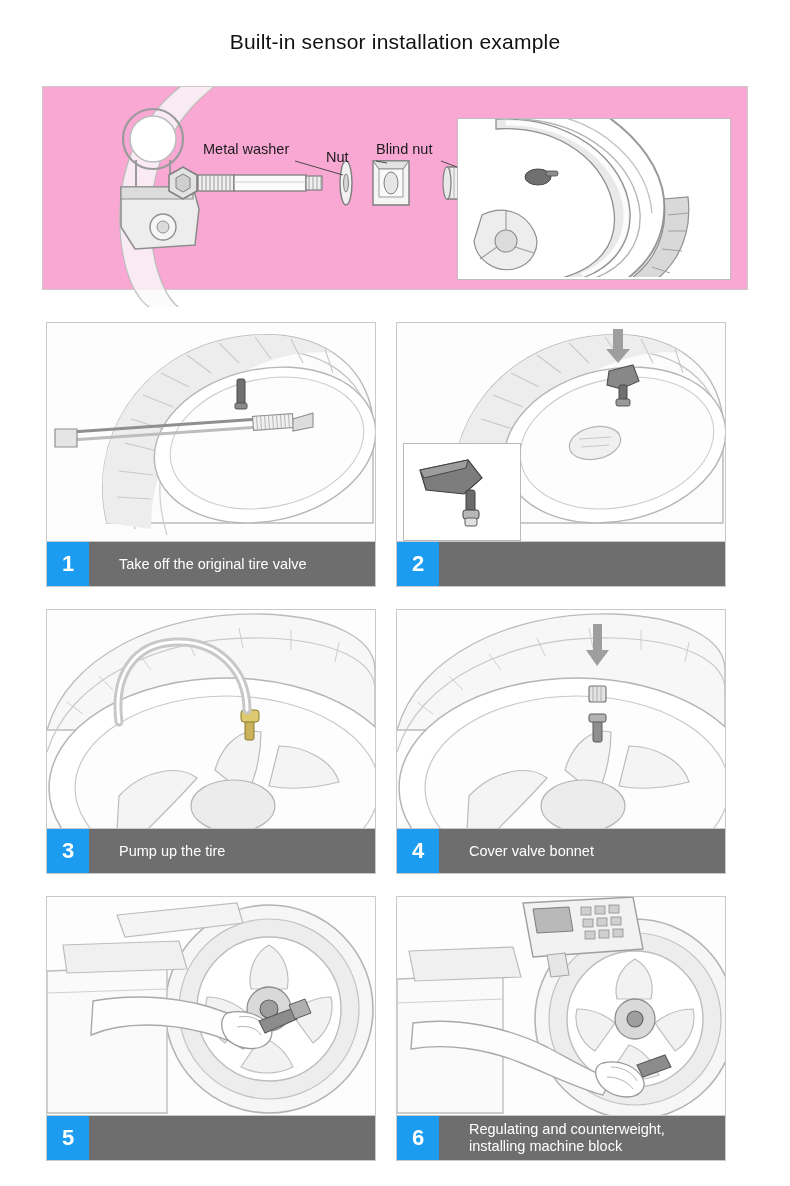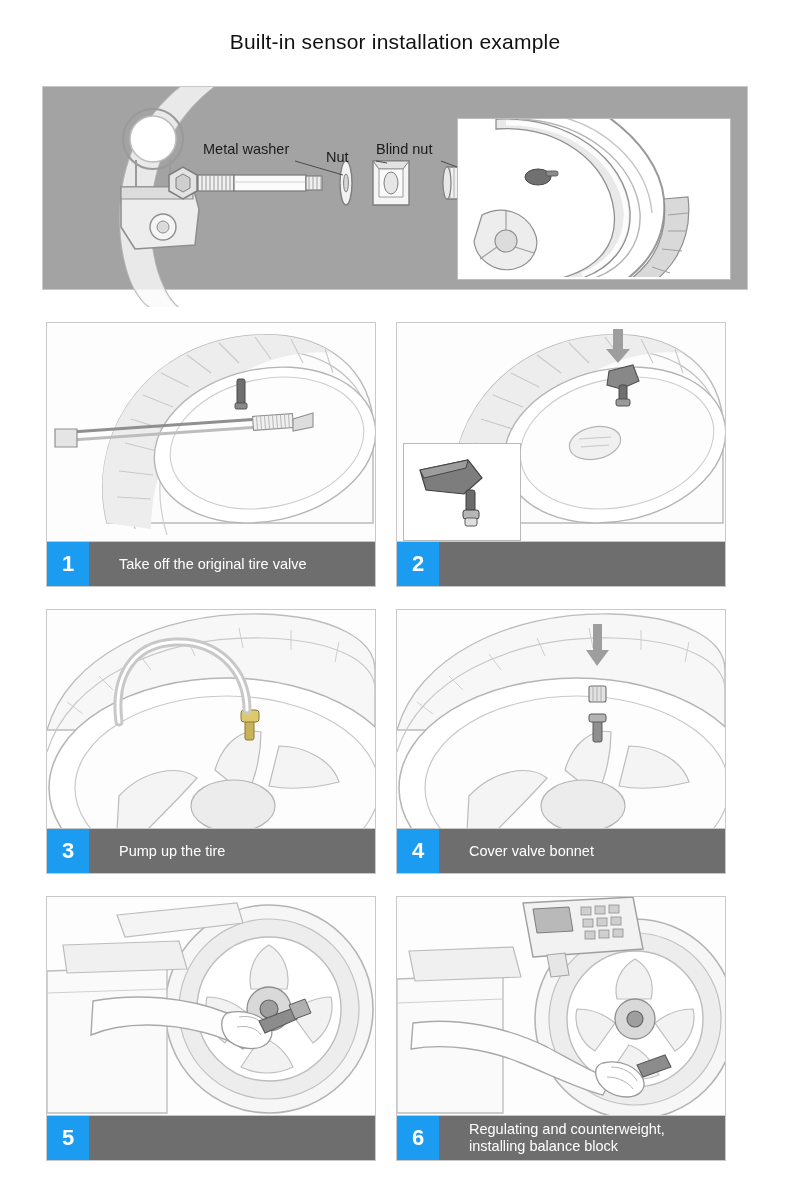--- a/index.html
+++ b/index.html
@@ -30,21 +30,21 @@
     letter-spacing: .2px;
   }
 
   
   .hero {
     position: absolute;
     left: 42px;
     top: 86px;
     width: 706px;
     height: 204px;
-    background: #a3a3a3;
+    background: #f9a8d4;
     border: 1px solid #c9c9c9;
     box-sizing: border-box;
   }
   .hero svg { display:block; }
 
   .hero-labels {
     position: absolute;
     top: 0; left: 0;
     width: 100%; height: 100%;
     pointer-events: none;
@@ -533,19 +533,19 @@
             <path d="M206 166 C 224 162, 240 170, 246 182 C 250 192, 242 200, 230 200 C 216 200, 204 192, 200 182 C 197 174, 199 168, 206 166 Z" fill="#ffffff" stroke="#9a9a9a" stroke-width="1.3"></path>
             <g stroke="#b5b5b5" stroke-width="1" fill="none">
               <path d="M214 170 C 226 170, 236 176, 240 184"></path>
               <path d="M210 180 C 222 180, 232 186, 236 192"></path>
             </g>
             <path d="M240 168 L268 158 L274 170 L246 180 Z" fill="#8c8c8c" stroke="#5a5a5a" stroke-width="1.1"></path>
           </svg>
         </div>
         <div class="caption two-line">
           <div class="num">6</div>
-          <div class="txt">Regulating and counterweight, installing balance block</div>
+          <div class="txt">Regulating and counterweight, installing machine block</div>
         </div>
       </div>
     </div>
 
   </div>
 </div>
 
 </body></html>

